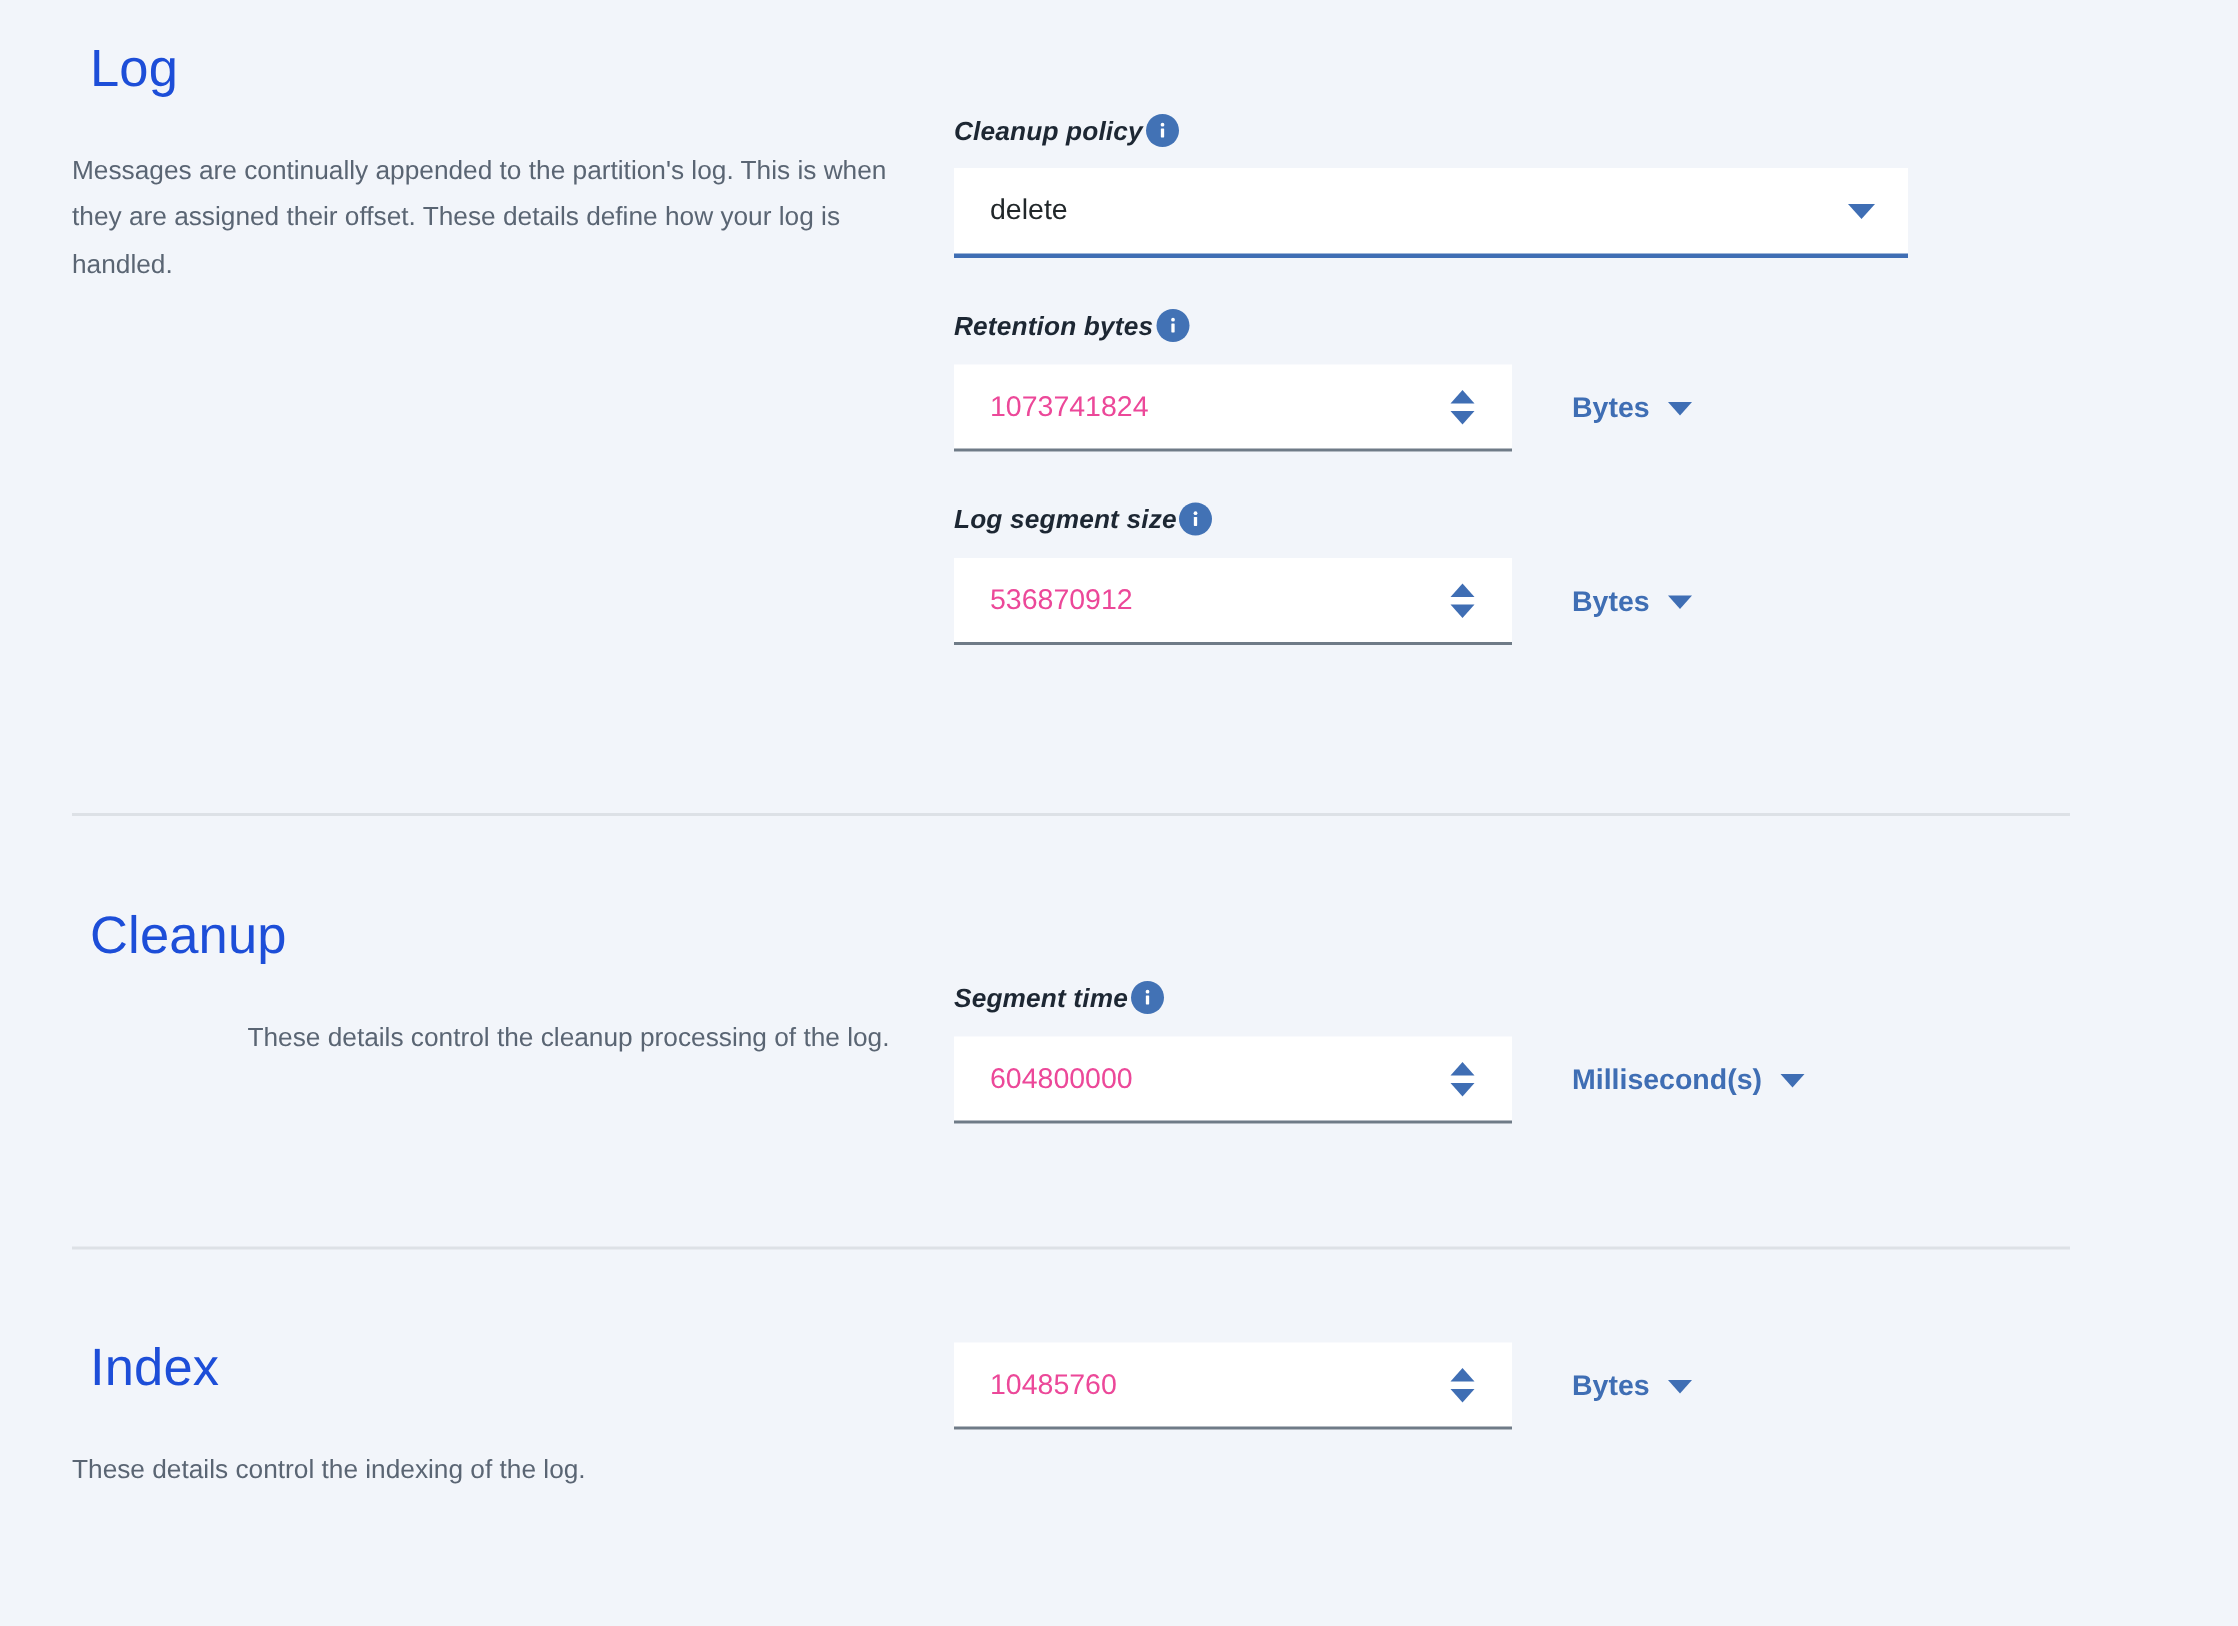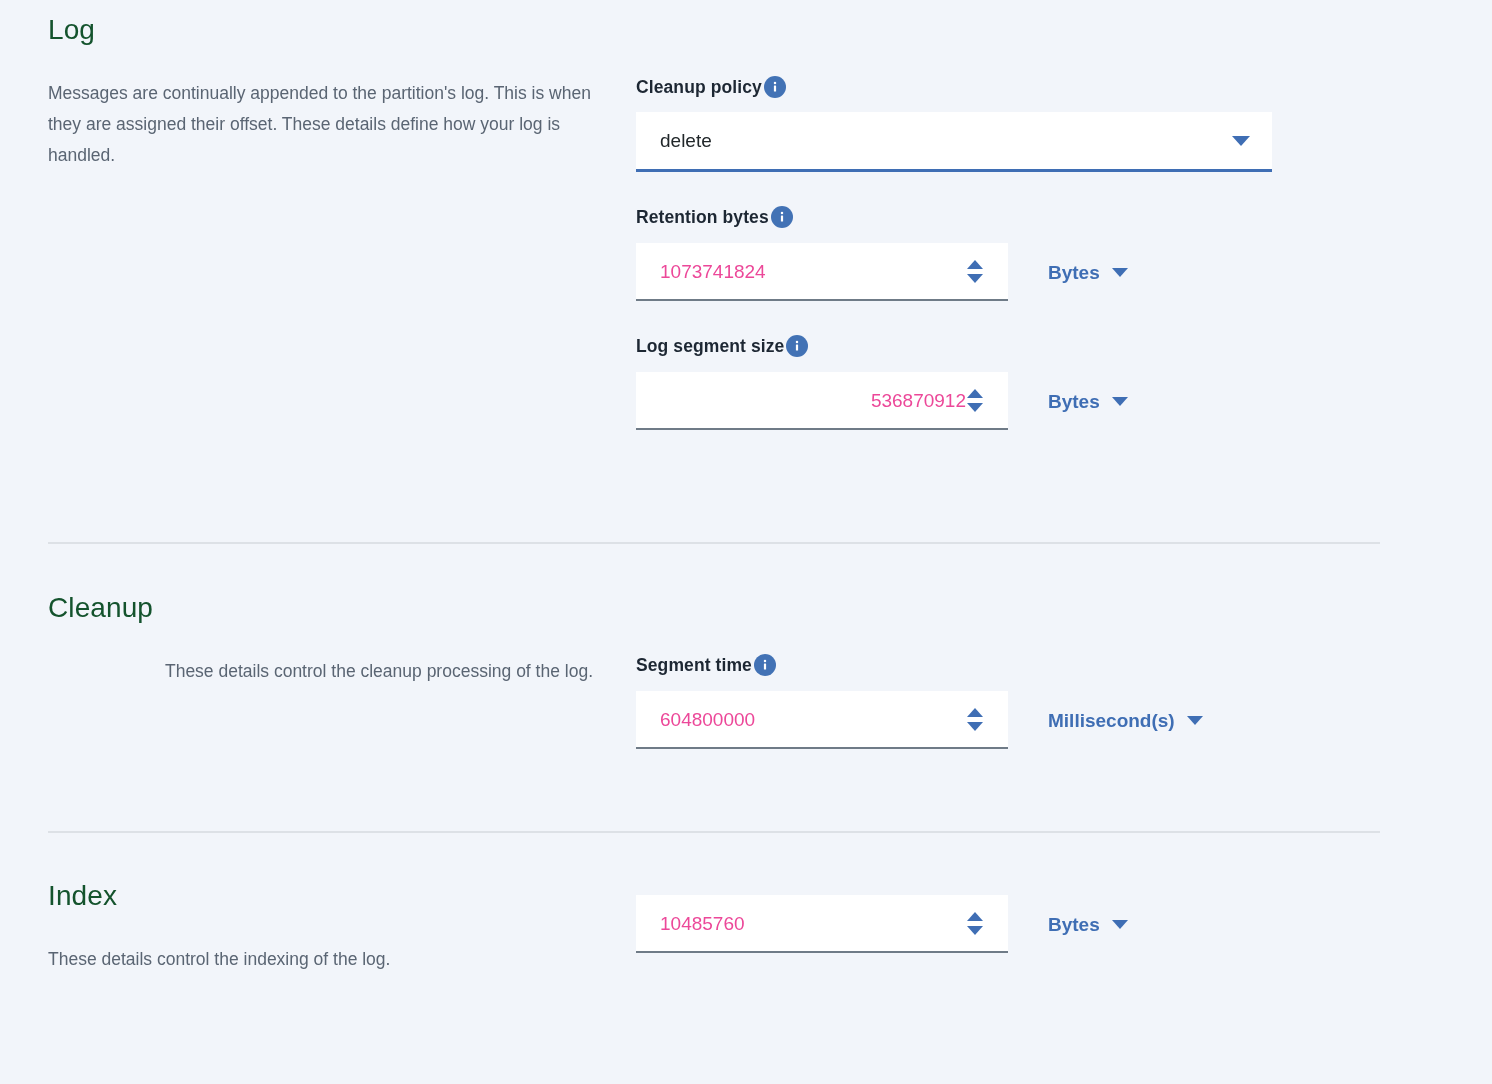--- a/index.html
+++ b/index.html
@@ -34,25 +34,25 @@
     padding-left: 48px;
     box-sizing: border-box;
     flex: 0 0 636px;
   }
   .section-right {
     flex: 1 1 auto;
     padding-left: 0px;
   }
 
   .section-title {
-    font-size: 28px;
+    font-size: 35px;
     font-weight: 400;
-    color: #14532d;
+    color: #1d4ed8;
     letter-spacing: 0.1px;
-    margin: 0;
+    margin: 12px;
     line-height: 1.15;
   }
   .section-desc {
     font-size: 17.5px;
     line-height: 1.78;
     color: #5a6573;
     margin: 0;
     max-width: 545px;
     font-weight: 400;
   }
@@ -65,20 +65,21 @@
     height: 2px;
     background: #dde1e6;
   }
 
   
   .field-label-row {
     display: flex;
     align-items: center;
     gap: 2px;
     height: 22px;
+    font-style: italic;
   }
   .field-label {
     font-size: 17.5px;
     font-weight: 700;
     color: #1d2733;
     letter-spacing: 0.1px;
     line-height: 22px;
     white-space: nowrap;
   }
 
@@ -254,21 +255,21 @@
         <div>
           <div class="field-label-row" style="margin-top:34px;">
             <span class="field-label">Log segment size</span>
             <span class="info-icon" title="info">
               <svg width="14" height="14" viewBox="0 0 14 14" aria-hidden="true">
                 <circle cx="7" cy="3.1" r="1.25" fill="#ffffff"></circle>
                 <rect x="5.9" y="5.6" width="2.2" height="6" rx="0.4" fill="#ffffff"></rect>
               </svg>
             </span>
           </div>
-          <div class="number-row" style="margin-top:15px;text-align:right;">
+          <div class="number-row" style="margin-top:15px;">
             <div class="number-field">
               <span class="number-value">536870912</span>
               <span class="spinner">
                 <span class="spin-up"></span>
                 <span class="spin-down"></span>
               </span>
             </div>
             <div class="unit-dropdown">
               <span class="unit-label">Bytes</span>
               <span class="caret-down small"></span>

